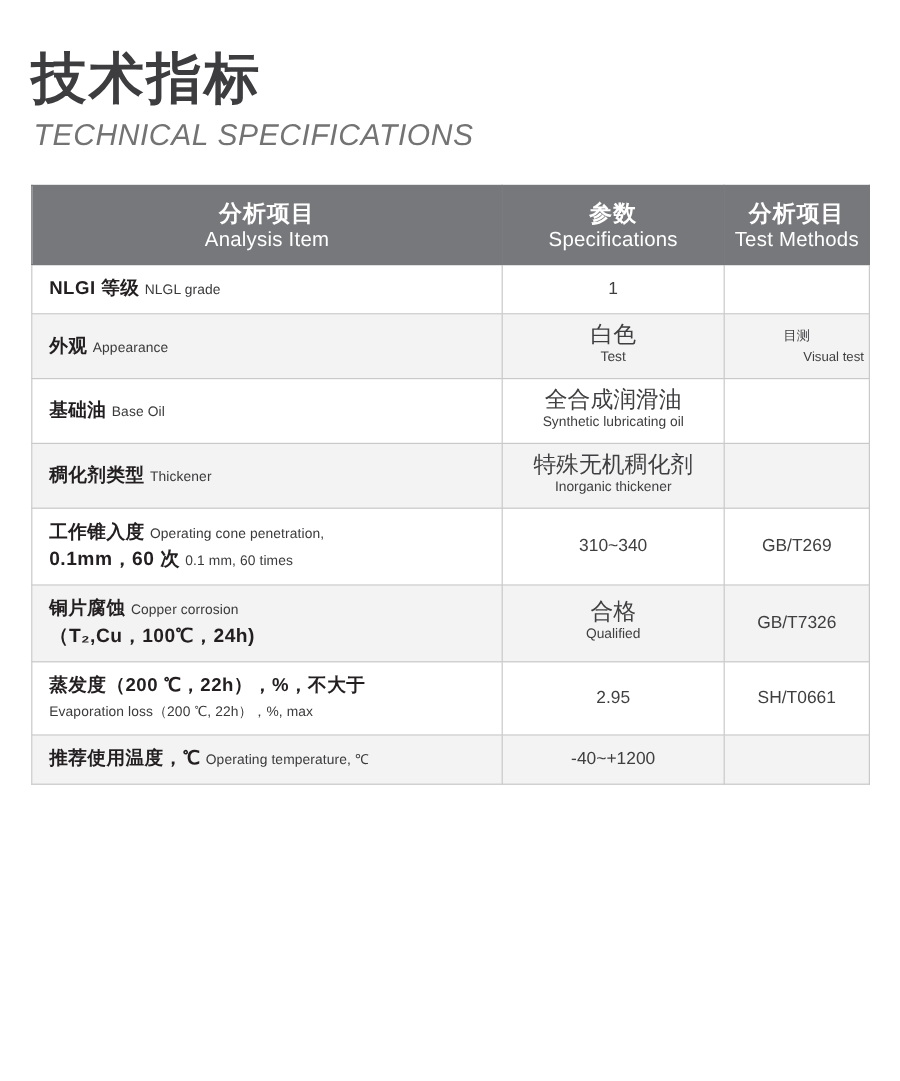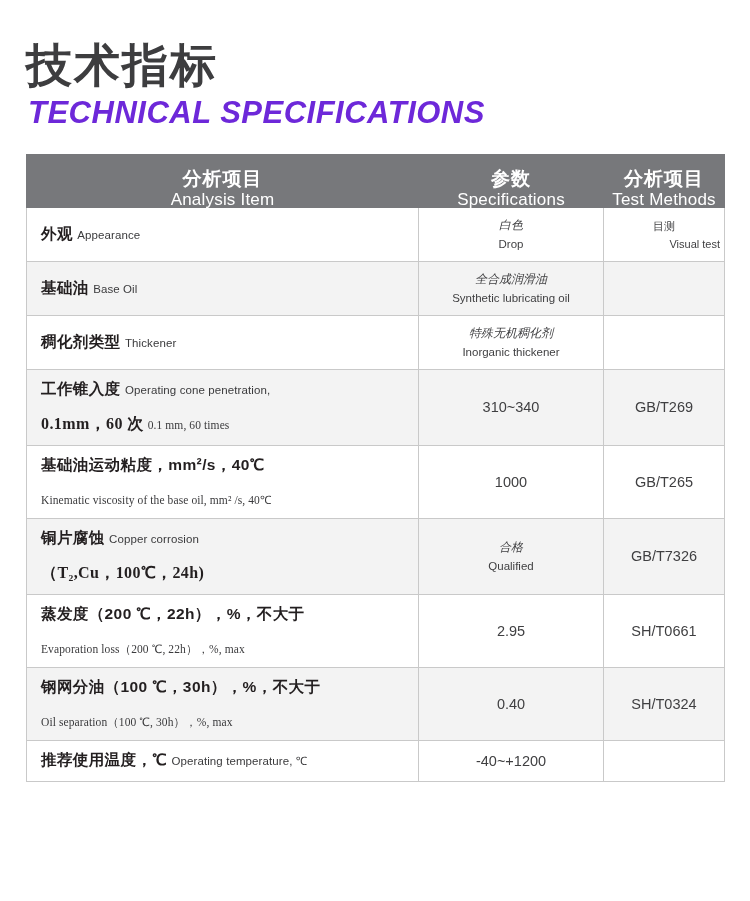--- a/index.html
+++ b/index.html
@@ -26,43 +26,43 @@
     padding-top: 38px;
     font-size: 46px;
     line-height: 54px;
     font-weight: bold;
     letter-spacing: 2px;
     color: #3d3d3f;
     font-family: "Liberation Sans", sans-serif;
   }
   .title-en {
     margin: 6px 0 0 2px;
-    font-size: 31px;
+    font-size: 25px;
     line-height: 30px;
     font-style: italic;
     letter-spacing: 0.5px;
-    color: #6d28d9;
-    font-weight: bold;
+    color: #737373;
+    font-weight: normal;
     font-family: "Liberation Sans", sans-serif;
   }
   table.spec {
     margin-top: 26px;
     width: 698px;
     border-collapse: collapse;
     table-layout: fixed;
   }
   table.spec col.c1 { width: 392px; }
   table.spec col.c2 { width: 185px; }
   table.spec col.c3 { width: 121px; }
 
   table.spec thead th {
     background: #77787b;
     color: #ffffff;
     border: 1px solid #77787b;
-    padding: 12px 4px 0 4px;
+    padding: 12px 4px 13px 4px;
     text-align: center;
     vertical-align: middle;
     font-weight: bold;
   }
   .th-zh {
     display: block;
     font-size: 19px;
     line-height: 23px;
     letter-spacing: 1px;
   }
@@ -102,28 +102,26 @@
     font-size: 16px;
   }
   .en {
     font-size: 11.5px;
     color: #3a3a3c;
     letter-spacing: 0.1px;
     font-weight: normal;
   }
   .item-line2 {
     display: block;
-    margin-top: 14px;
-    font-family: Liberation Serif, serif;
+    margin-top: 2px;
   }
   .val-zh {
     display: block;
-    font-size: 12px;
+    font-size: 19px;
     line-height: 19px;
-    font-style: italic;
   }
   .val-en {
     display: block;
     font-size: 11.5px;
     line-height: 16px;
     margin-top: 1px;
   }
   .val-num {
     display: block;
     font-size: 14.5px;
@@ -172,29 +170,41 @@
           <span class="th-en">Specifications</span>
         </th>
         <th>
           <span class="th-zh">分析项目</span>
           <span class="th-en">Test Methods</span>
         </th>
       </tr>
     </thead>
     <tbody>
 
+      <tr>
+        <td class="item">
+          <span class="zh">NLGI 等级</span>
+          <span class="en">NLGL grade</span>
+        </td>
+        <td class="val">
+          <span class="val-num">1</span>
+        </td>
+        <td class="method">
+          <span class="method-code"></span>
+        </td>
+      </tr>
 
       <tr>
         <td class="item">
           <span class="zh">外观</span>
           <span class="en">Appearance</span>
         </td>
         <td class="val">
           <span class="val-zh">白色</span>
-          <span class="val-en">Drop</span>
+          <span class="val-en">Test</span>
         </td>
         <td class="method">
           <span class="method-zh">目测</span>
           <span class="method-en">Visual test</span>
         </td>
       </tr>
 
       <tr>
         <td class="item">
           <span class="zh">基础油</span>
@@ -234,34 +244,20 @@
         </td>
         <td class="val">
           <span class="val-num">310~340</span>
         </td>
         <td class="method">
           <span class="method-code">GB/T269</span>
         </td>
       </tr>
 
 
-      <tr>
-        <td class="item">
-          <span class="zh">基础油运动粘度，mm²/s，40℃</span>
-          <span class="item-line2">
-            <span class="en">Kinematic viscosity of the base oil, mm² /s, 40℃</span>
-          </span>
-        </td>
-        <td class="val">
-          <span class="val-num">1000</span>
-        </td>
-        <td class="method">
-          <span class="method-code">GB/T265</span>
-        </td>
-      </tr>
 
 
       <tr>
         <td class="item">
           <span class="zh">铜片腐蚀</span>
           <span class="en">Copper corrosion</span>
           <span class="item-line2">
             <span class="zh zh-lg">（T₂,Cu，100℃，24h)</span>
           </span>
         </td>
@@ -282,34 +278,20 @@
           </span>
         </td>
         <td class="val">
           <span class="val-num">2.95</span>
         </td>
         <td class="method">
           <span class="method-code">SH/T0661</span>
         </td>
       </tr>
 
-      <tr>
-        <td class="item">
-          <span class="zh">钢网分油（100 ℃，30h），%，不大于</span>
-          <span class="item-line2">
-            <span class="en">Oil separation（100 ℃, 30h），%, max</span>
-          </span>
-        </td>
-        <td class="val">
-          <span class="val-num">0.40</span>
-        </td>
-        <td class="method">
-          <span class="method-code">SH/T0324</span>
-        </td>
-      </tr>
 
       <tr>
         <td class="item">
           <span class="zh">推荐使用温度，℃</span>
           <span class="en">Operating temperature, ℃</span>
         </td>
         <td class="val">
           <span class="val-num">-40~+1200</span>
         </td>
         <td class="method">

